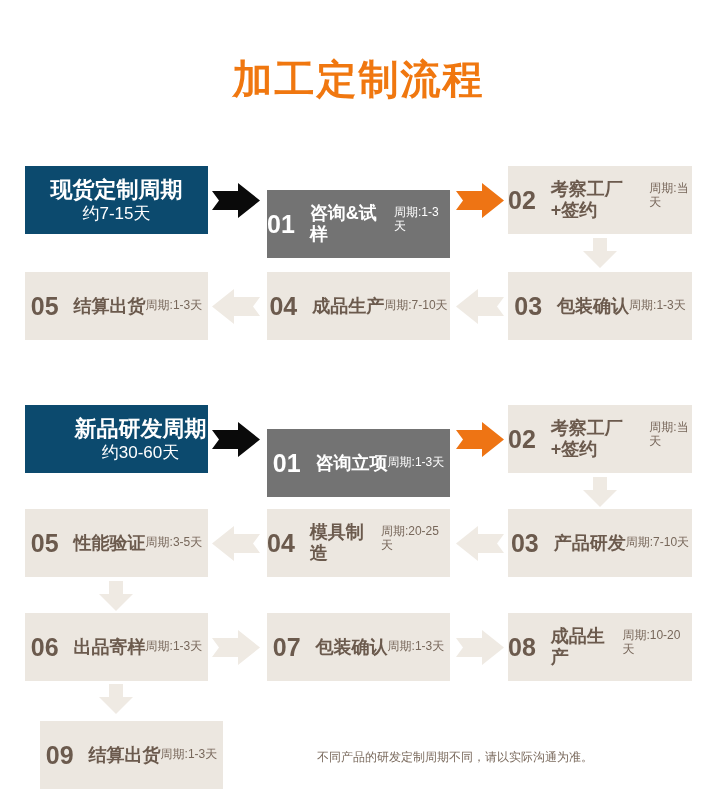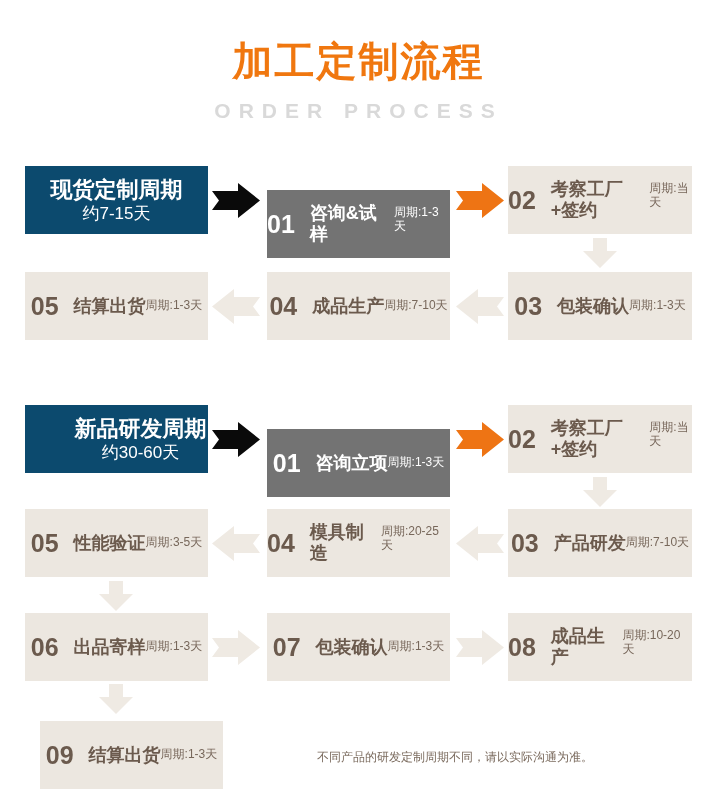--- a/index.html
+++ b/index.html
@@ -3,21 +3,21 @@
 <meta charset="utf-8">
 <style>
   * { margin:0; padding:0; box-sizing:border-box; }
   html,body { background:#ffffff; }
   body { font-family:"Liberation Sans","DejaVu Sans",sans-serif; }
   .canvas {
     position:relative; width:717px; height:800px; background:#ffffff;
     overflow:hidden; margin:0 auto;
   }
   .page-title {
-    position:absolute; top:34px; left:0; width:717px;
+    position:absolute; top:52px; left:0; width:717px;
     text-align:center; font-size:40px; font-weight:bold; color:#f0770f;
     letter-spacing:2px;
   }
   .page-subtitle {
     position:absolute; top:99px; left:0; width:717px;
     text-align:center; font-size:21px; color:#d9d9d9;
     letter-spacing:8px; font-weight:bold;
   }
   .start-box {
     position:absolute; width:183px; height:68px; background:#0c4a6e;
@@ -48,21 +48,20 @@
     position:absolute; top:749px; left:230px; width:450px;
     text-align:center; font-size:12px; color:#7b6b5e;
   }
 </style>
 </head>
 <body>
 
 <div class="canvas">
 
   <div class="page-title">加工定制流程</div>
-  <div class="page-subtitle">ORDER PROCESS</div>
 
   <div class="start-box" style="left:25px; top:166px;">
     <div class="start-title">现货定制周期</div>
     <div class="start-sub">约7-15天</div>
   </div>
 
   <div class="arrow" style="left:212px; top:183px;">
     <svg width="48" height="35" viewBox="0 0 48 35">
         <polygon class="fill-black" points="0,8 26,8 26,0 48,17.5 26,35 26,27 0,27 7,17.5"></polygon>
       </svg>

